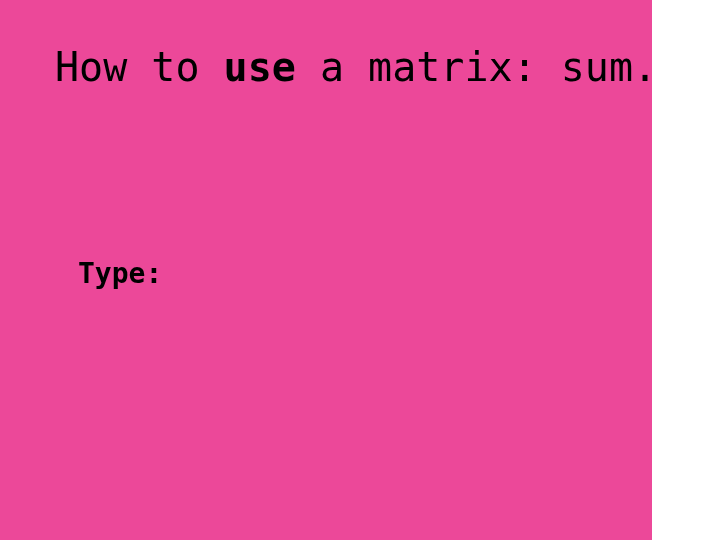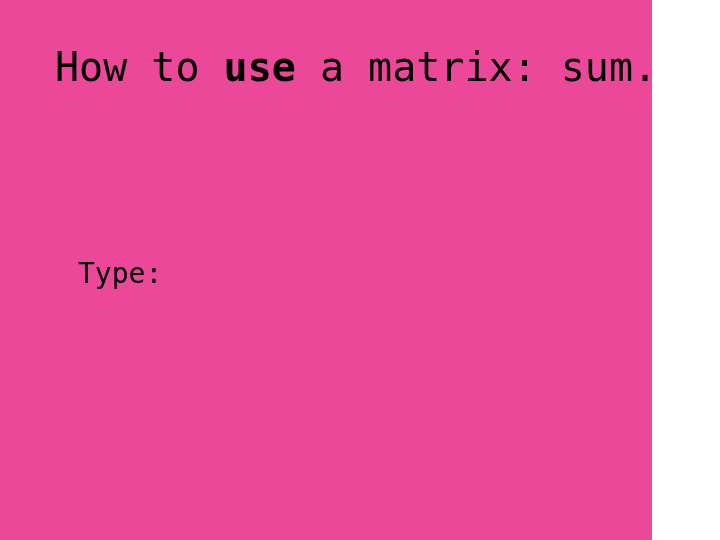--- a/index.html
+++ b/index.html
@@ -47,20 +47,21 @@
     top: 130px;
     font-size: 28px;
     line-height: 41px;
     white-space: pre;
     color: #000000;
   }
   .code-line {
     white-space: pre;
     display: block;
     height: 41px;
+    font-weight: bold;
   }
   .comment {
     white-space: pre;
   }
 </style>
 </head>
 <body>
 
 <div class="slide">
 

